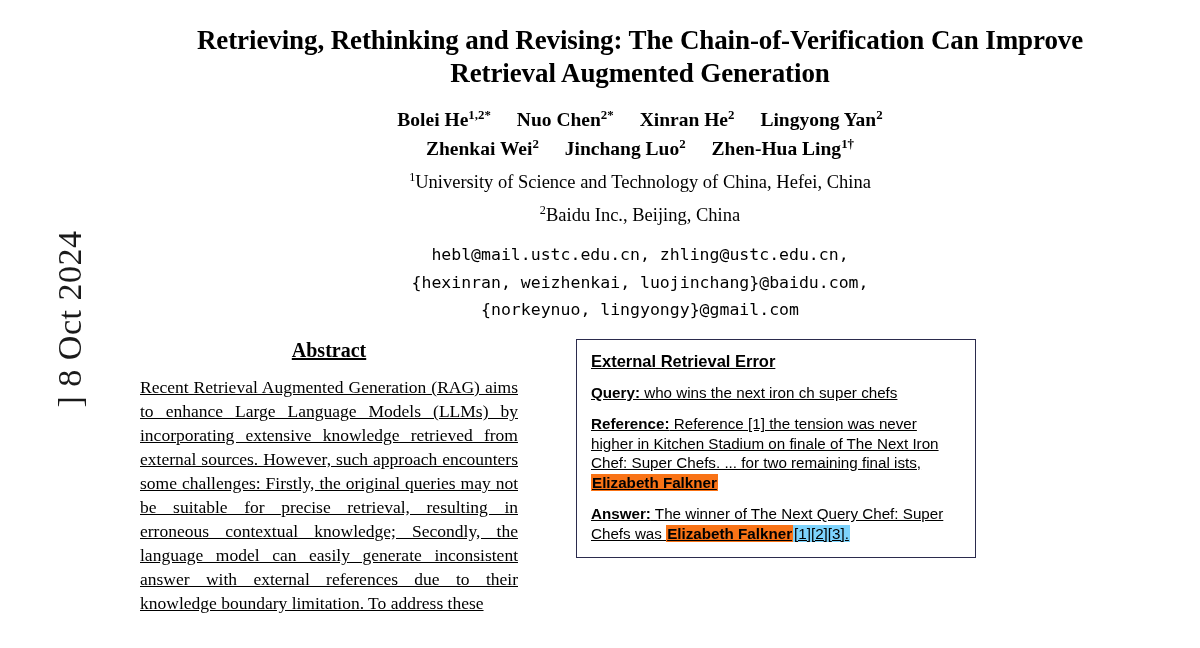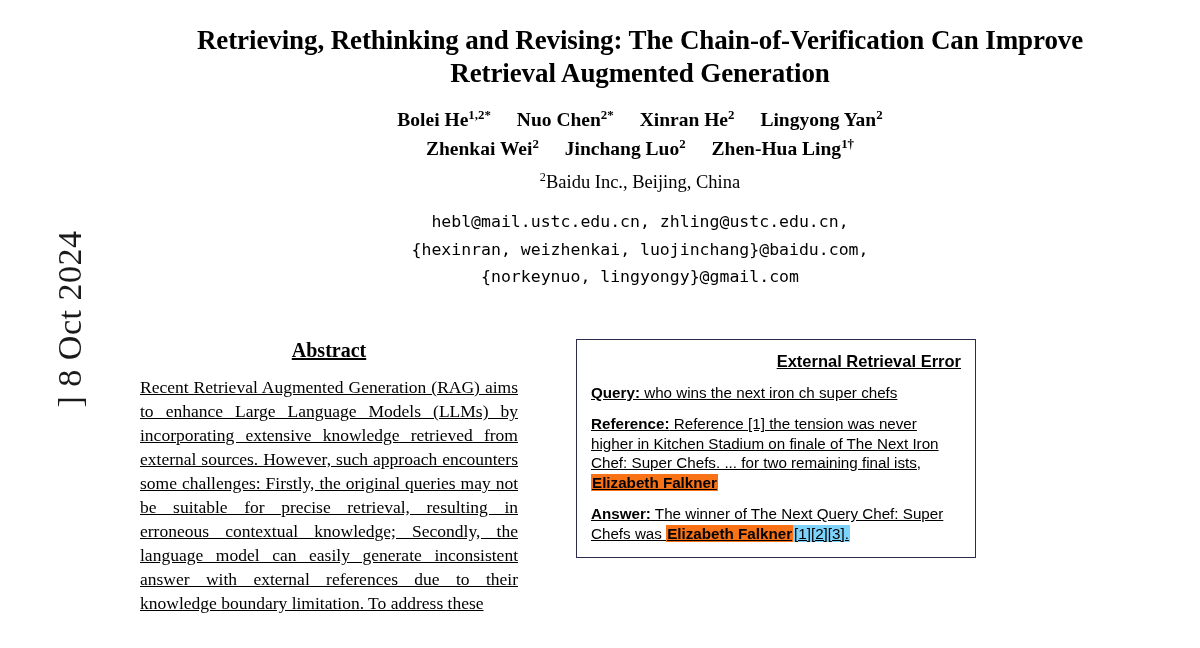--- a/index.html
+++ b/index.html
@@ -120,21 +120,21 @@
     width: 400px;
     background: #ffffff;
   }
   .fig-panel {
     padding: 12px 14px 14px 14px;
   }
   .fig-panel + .fig-panel {
     border-top: 1px solid #2b2b4d;
   }
   .fig-title {
-    text-align: right;
+    text-align: left;
     font-family: "Liberation Sans", sans-serif;
     font-weight: bold;
     font-size: 16.5px;
     margin-bottom: 12px;
   }
   .fig-line {
     font-family: "Liberation Sans", sans-serif;
     font-size: 15.2px;
     line-height: 1.28;
     margin-bottom: 12px;
@@ -166,20 +166,21 @@
 
   <div class="authors">
     <span class="row">
       <span class="name"><span>Bolei He</span><sup>1,2*</sup></span><span class="name"><span>Nuo Chen</span><sup>2*</sup></span><span class="name"><span>Xinran He</span><sup>2</sup></span><span class="name"><span>Lingyong Yan</span><sup>2</sup></span>
     </span>
     <span class="row">
       <span class="name"><span>Zhenkai Wei</span><sup>2</sup></span><span class="name"><span>Jinchang Luo</span><sup>2</sup></span><span class="name"><span>Zhen-Hua Ling</span><sup>1†</sup></span>
     </span>
   </div>
 
+  <div class="aff"><sup>1</sup><span>University of Science and Technology of China, Hefei, China</span></div>
   <div class="aff"><sup>2</sup><span>Baidu Inc., Beijing, China</span></div>
 
   <div class="emails">
     <div>hebl@mail.ustc.edu.cn, zhling@ustc.edu.cn,</div>
     <div>{hexinran, weizhenkai, luojinchang}@baidu.com,</div>
     <div>{norkeynuo, lingyongy}@gmail.com</div>
   </div>
 
   <div class="columns">
     <div class="col-left">

